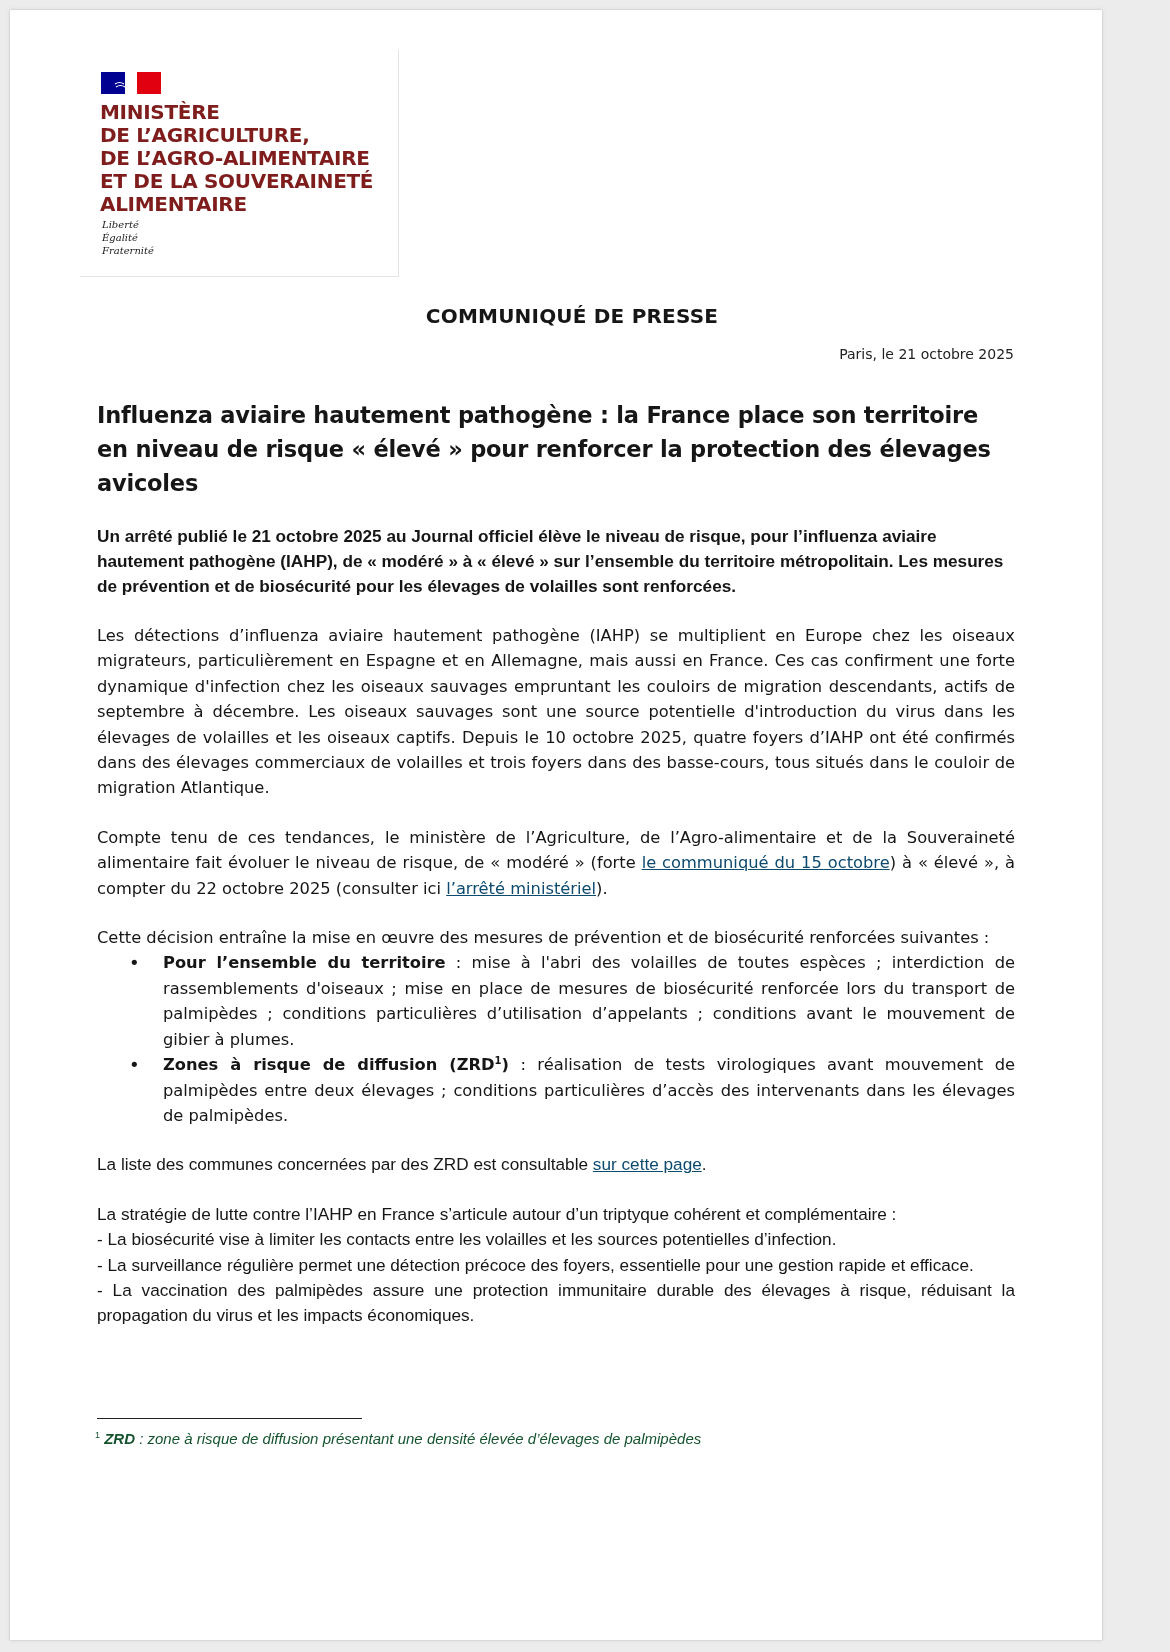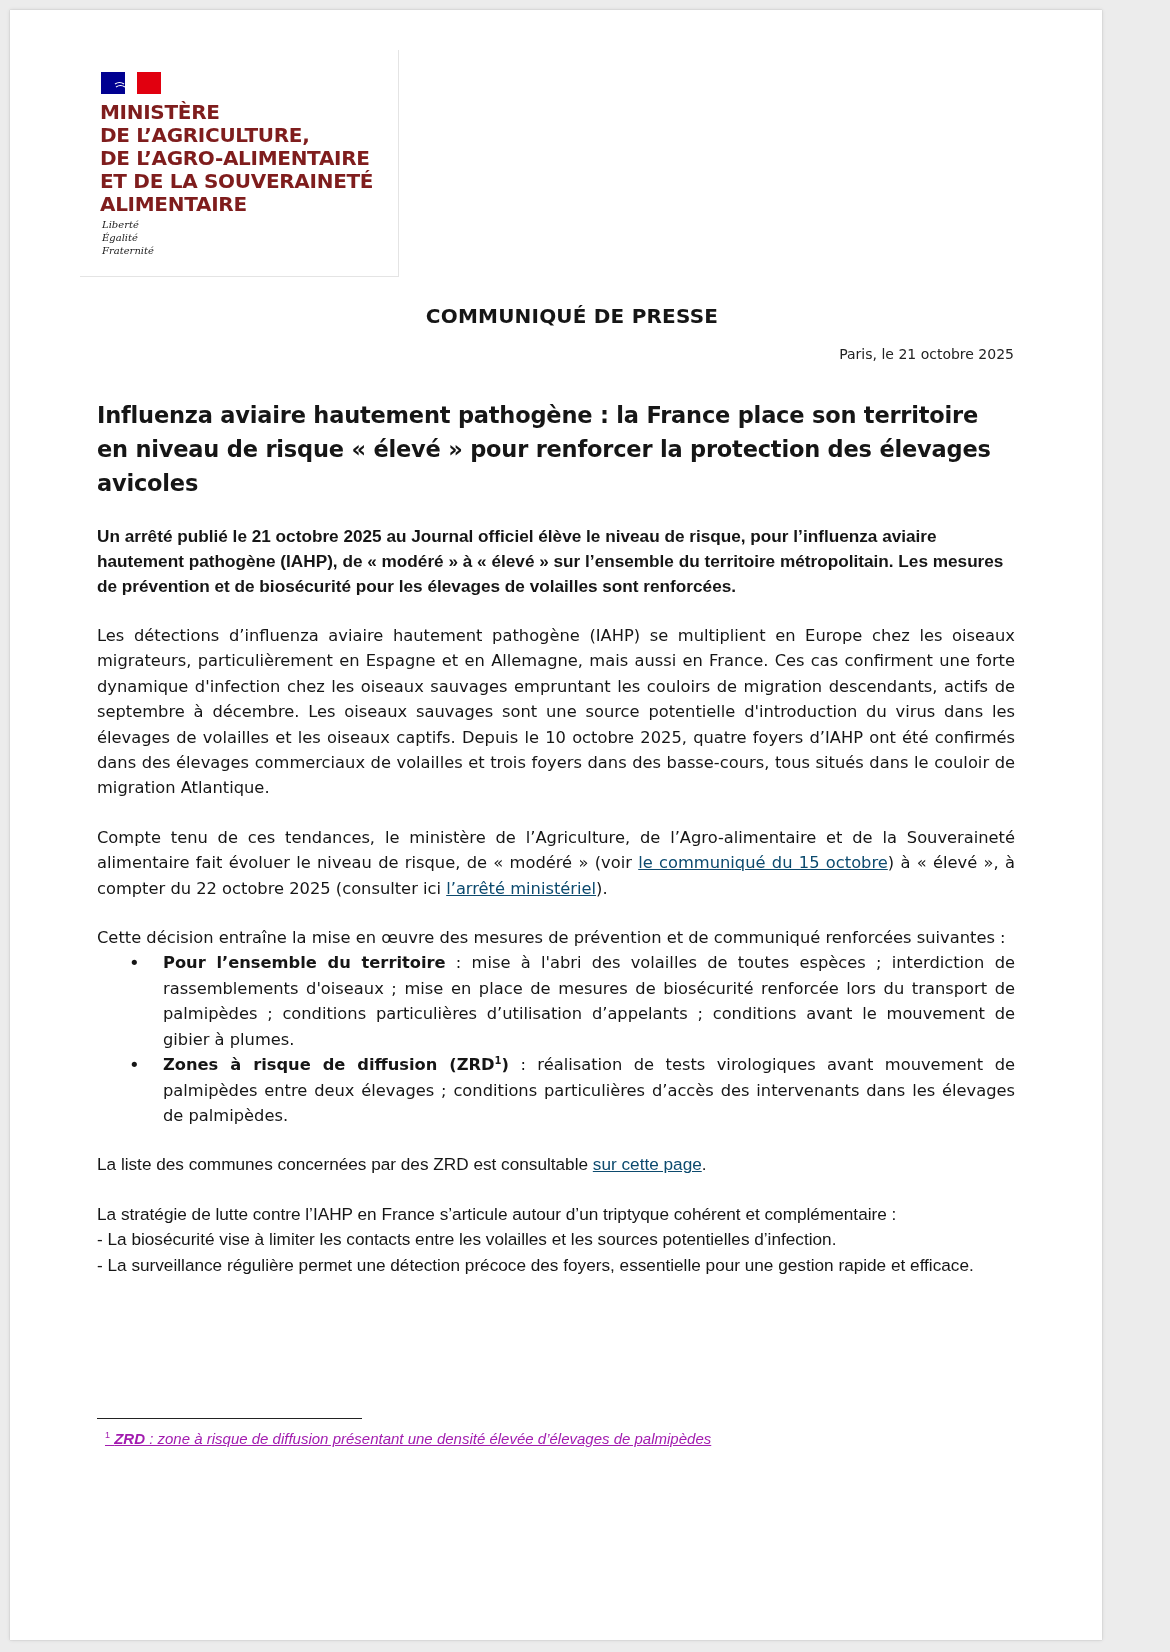--- a/index.html
+++ b/index.html
@@ -123,26 +123,25 @@
     sup { font-size: 10px; line-height: 0; }
     .strategy-lines span { display: block; }
     .footnote-rule {
       position: absolute;
       left: 87px; top: 1408px;
       width: 265px; height: 1px;
       background: #222;
     }
     .footnote {
       position: absolute;
-      left: 95px; top: 1420px;
+      left: 85px; top: 1420px;
       font-family: "Liberation Sans", sans-serif;
       font-style: italic;
       font-size: 15px;
-      color: #a21caf;
-      text-decoration: underline;
+      color: #14532d;
     }
     .footnote sup { font-style: normal; font-size: 9px; }
   </style>
 </head>
 <body>
 
 <div class="page">
 
   <div class="logo-block">
     <svg class="flag" viewBox="0 0 60 22">
@@ -170,37 +169,38 @@
   <h1 class="doc-type">COMMUNIQUÉ DE PRESSE</h1>
   <div class="doc-date">Paris, le 21 octobre 2025</div>
 
   <div class="content">
     <h2 class="headline">Influenza aviaire hautement pathogène : la France place son territoire en niveau de risque « élevé » pour renforcer la protection des élevages avicoles</h2>
 
     <p class="chapeau">Un arrêté publié le 21 octobre 2025 au Journal officiel élève le niveau de risque, pour l’influenza aviaire hautement pathogène (IAHP), de « modéré » à « élevé » sur l’ensemble du territoire métropolitain. Les mesures de prévention et de biosécurité pour les élevages de volailles sont renforcées.</p>
 
     <p class="para">Les détections d’influenza aviaire hautement pathogène (IAHP) se multiplient en Europe chez les oiseaux migrateurs, particulièrement en Espagne et en Allemagne, mais aussi en France. Ces cas confirment une forte dynamique d'infection chez les oiseaux sauvages empruntant les couloirs de migration descendants, actifs de septembre à décembre. Les oiseaux sauvages sont une source potentielle d'introduction du virus dans les élevages de volailles et les oiseaux captifs. Depuis le 10 octobre 2025, quatre foyers d’IAHP ont été confirmés dans des élevages commerciaux de volailles et trois foyers dans des basse-cours, tous situés dans le couloir de migration Atlantique.</p>
 
-    <p class="para"><span>Compte tenu de ces tendances, le ministère de l’Agriculture, de l’Agro-alimentaire et de la Souveraineté alimentaire fait évoluer le niveau de risque, de « modéré » (voir </span><a class="link" href="#">le communiqué du 15 octobre</a><span>) à « élevé », à compter du 22 octobre 2025 (consulter ici </span><a class="link" href="#">l’arrêté ministériel</a><span>).</span></p>
+    <p class="para"><span>Compte tenu de ces tendances, le ministère de l’Agriculture, de l’Agro-alimentaire et de la Souveraineté alimentaire fait évoluer le niveau de risque, de « modéré » (forte </span><a class="link" href="#">le communiqué du 15 octobre</a><span>) à « élevé », à compter du 22 octobre 2025 (consulter ici </span><a class="link" href="#">l’arrêté ministériel</a><span>).</span></p>
 
     <div class="para">
-      <div>Cette décision entraîne la mise en œuvre des mesures de prévention et de communiqué renforcées suivantes :</div>
+      <div>Cette décision entraîne la mise en œuvre des mesures de prévention et de biosécurité renforcées suivantes :</div>
       <ul class="measures">
         <li><span class="bold">Pour l’ensemble du territoire</span><span> : mise à l'abri des volailles de toutes espèces ; interdiction de rassemblements d'oiseaux ; mise en place de mesures de biosécurité renforcée lors du transport de palmipèdes ; conditions particulières d’utilisation d’appelants ; conditions avant le mouvement de gibier à plumes.</span></li>
         <li><span class="bold"><span>Zones à risque de diffusion (ZRD</span><sup>1</sup><span>)</span></span><span> : réalisation de tests virologiques avant mouvement de palmipèdes entre deux élevages ; conditions particulières d’accès des intervenants dans les élevages de palmipèdes.</span></li>
       </ul>
     </div>
 
     <p class="para narrow"><span>La liste des communes concernées par des ZRD est consultable </span><a class="link" href="#">sur cette page</a><span>.</span></p>
 
     <div class="para narrow">
       <div>La stratégie de lutte contre l’IAHP en France s’articule autour d’un triptyque cohérent et complémentaire :</div>
       <div class="strategy-lines">
         <span>- La biosécurité vise à limiter les contacts entre les volailles et les sources potentielles d’infection.</span>
         <span>- La surveillance régulière permet une détection précoce des foyers, essentielle pour une gestion rapide et efficace.</span>
+        <span>- La vaccination des palmipèdes assure une protection immunitaire durable des élevages à risque, réduisant la propagation du virus et les impacts économiques.</span>
       </div>
     </div>
   </div>
 
   <div class="footnote-rule"></div>
   <div class="footnote"><sup>1</sup> <b>ZRD</b><span> : zone à risque de diffusion présentant une densité élevée d’élevages de palmipèdes</span></div>
 
 </div>
 
 </body></html>

